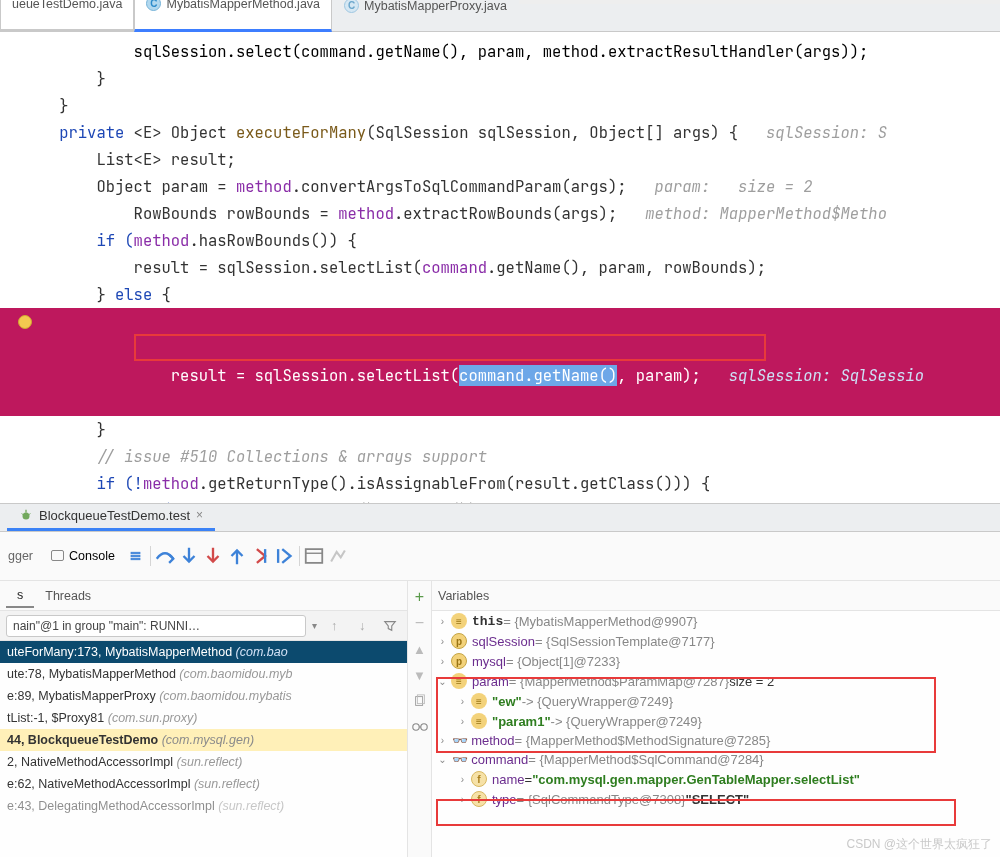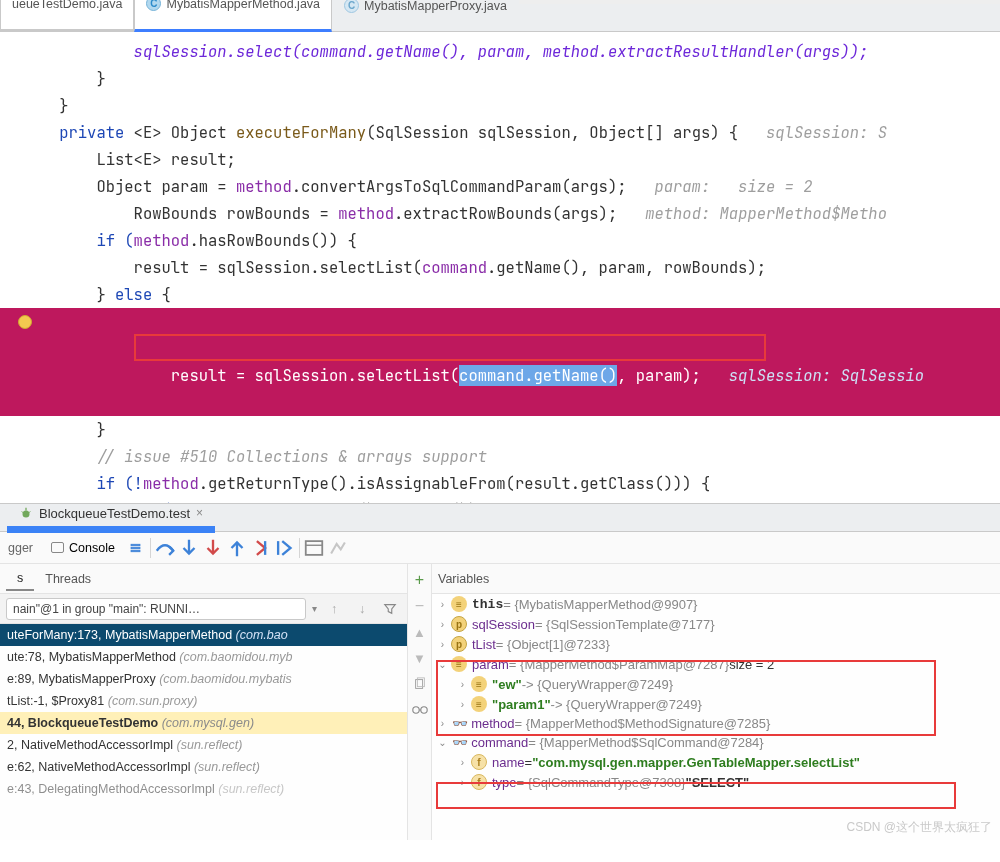--- a/index.html
+++ b/index.html
@@ -17,25 +17,25 @@
   .hl-line .kw, .hl-line .id, .hl-line .pn, .hl-line .comment-i { color: #fff; }
   .hl-sel { background: #6da7e8; }
   .red-box { position: absolute; border: 2px solid #e83a3a; pointer-events: none; }
   .kw { color: #1d47b5; }
   .fn { color: #7a5a1a; }
   .field { color: #8a2da8; }
   .comment-i { color: #9e9e9e; font-style: italic; }
   .gutter-bulb { position: absolute; left: 18px; width: 14px; height: 14px; background: #f3c950; border-radius: 50%; border: 1px solid #d1a830; top: 7px; }
   .debug-panel { border-top: 1px solid #c9c9c9; background: #fefefe; }
   .debug-tabs { display: flex; align-items: center; height: 28px; border-bottom: 1px solid #c9c9c9; background: #eceef0; padding-left: 7px; font-size: 13px; }
-  .debug-tab { display:flex; align-items:center; gap:6px; padding: 3px 12px 5px; border-bottom: 7px solid #3b82f6; color:#333;}
+  .debug-tab { display:flex; align-items:center; gap:6px; padding: 3px 12px 5px; border-bottom: 3px solid #3b82f6; color:#333;}
   .debug-tab .close { color:#888; font-size:12px;}
   .bug-icon { width:14px; height:14px; display:inline-block; }
   .bug-icon svg { width:14px; height:14px; }
-  .tool-row { display:flex; align-items:center; height:32px; border-bottom:1px solid #e4e4e4; background:#fafafa; gap:2px; padding-left:0; }
+  .tool-row { display:flex; align-items:center; height:49px; border-bottom:1px solid #e4e4e4; background:#fafafa; gap:2px; padding-left:0; }
   .tool-row .sep-v { width:1px; height:20px; background:#d5d5d5; margin:0 1px; }
   .tool-label { font-size:12.5px; color:#666; padding:3px 8px; white-space:nowrap;}
   .tool-label.active { color:#000; }
   .tbtn { width:22px; height:22px; display:flex; align-items:center; justify-content:center; border-radius:3px; cursor:pointer; color:#666;}
   .tbtn.blue svg { stroke:#3d82d8; fill:#3d82d8;}
   .tbtn.red svg { stroke:#d24a4a; fill:#d24a4a;}
   .lower { display:flex; height:276px; }
   .frames-col { width: 408px; border-right:1px solid #e4e4e4; display:flex; flex-direction:column; }
   .vars-col { flex:1; display:flex; flex-direction:column; position:relative;}
   .col-head { display:flex; align-items:center; height:30px; padding:0 6px; font-size:12.5px; color:#555; background:#fafafa; border-bottom:1px solid #e4e4e4;}
@@ -79,21 +79,21 @@
     <span class="file-icon-c">C</span>
     <span>MybatisMapperMethod.java</span>
   </div>
   <div class="tab">
     <span class="file-icon-c dim">C</span>
     <span>MybatisMapperProxy.java</span>
   </div>
 </div>
 
 <div class="code-area">
-  <div class="code-line" style="color:#6d28d9;font-style:italic;"><span>            sqlSession.select(command.getName(), param, method.extractResultHandler(args));</span></div>
+  <div class="code-line" style="color:#000000;"><span>            sqlSession.select(command.getName(), param, method.extractResultHandler(args));</span></div>
   <div class="code-line"><span>        }</span></div>
   <div class="code-line"><span>    }</span></div>
   <div class="code-line"><span></span></div>
   <div class="code-line"><span class="kw">    private </span><span>&lt;E&gt; Object </span><span class="fn">executeForMany</span><span>(SqlSession sqlSession, Object[] args) {   </span><span class="comment-i">sqlSession: S</span></div>
   <div class="code-line"><span>        List&lt;E&gt; result;</span></div>
   <div class="code-line"><span>        Object param = </span><span class="field">method</span><span>.convertArgsToSqlCommandParam(args);   </span><span class="comment-i">param:   size = 2</span></div>
   <div class="code-line"><span>            RowBounds rowBounds = </span><span class="field">method</span><span>.extractRowBounds(args);   </span><span class="comment-i">method: MapperMethod$Metho</span></div>
   <div class="code-line"><span class="kw">        if (</span><span class="field">method</span><span>.hasRowBounds()) {</span></div>
   <div class="code-line"><span>            result = sqlSession.selectList(</span><span class="field">command</span><span>.getName(), param, rowBounds);</span></div>
   <div class="code-line"><span>        } </span><span class="kw">else</span><span> {</span></div>
@@ -245,21 +245,21 @@
             </div>
           <div class="vrow">
               <span class="arrow">›</span>
               <span class="vicon p">p</span>
               <span class="vname">sqlSession</span>
               <span class="vgrey"> = {SqlSessionTemplate@7177}</span>
             </div>
           <div class="vrow">
               <span class="arrow">›</span>
               <span class="vicon p">p</span>
-              <span class="vname">tList</span>
+              <span class="vname">mysql</span>
               <span class="vgrey"> = {Object[1]@7233}</span>
             </div>
           <div class="vrow">
               <span class="arrow">⌄</span>
               <span class="vicon eq">≡</span>
               <span class="vname">param</span>
               <span class="vgrey"> = {MapperMethod$ParamMap@7287} </span>
               <span style="color:#333;">size = 2</span>
             </div>
           <div class="vrow">

